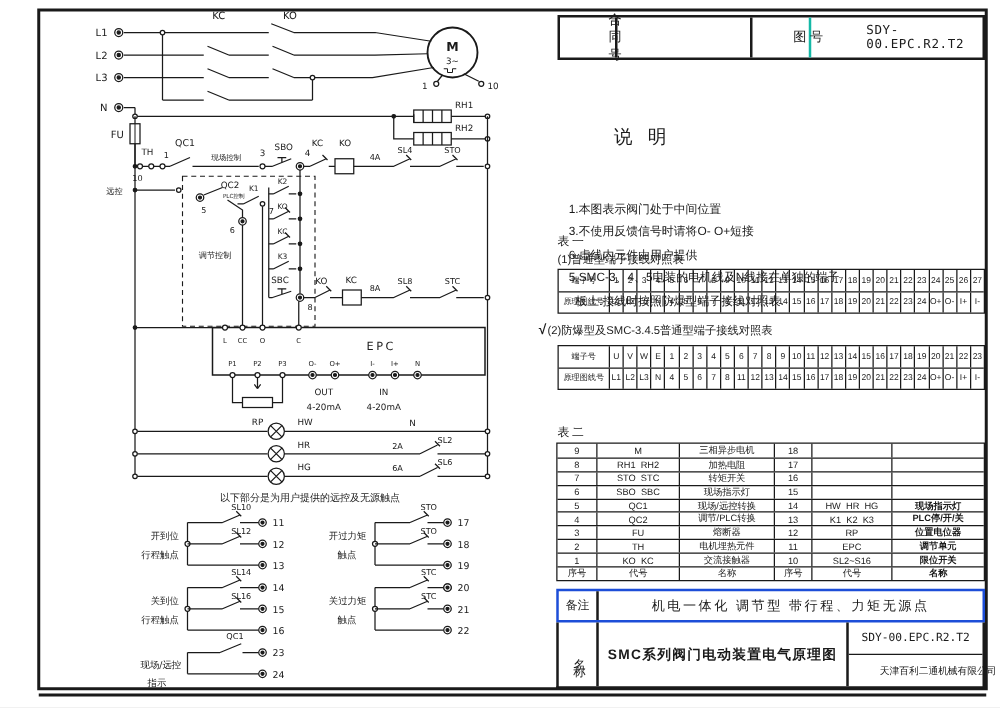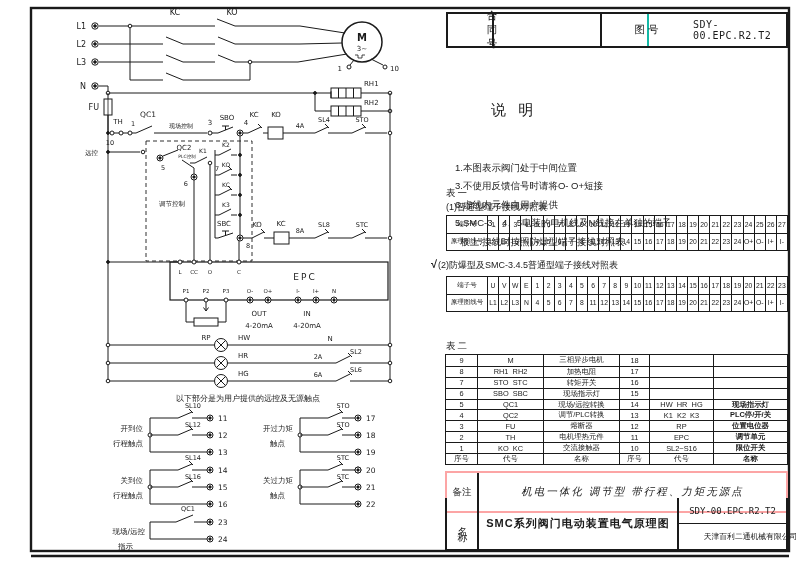--- a/index.html
+++ b/index.html
@@ -38,23 +38,23 @@
   .ct-row+.ct-row{border-top:1px solid #1a1a1a;}
   .ct-row>span{display:flex;align-items:center;justify-content:center;border-right:1px solid #1a1a1a;
                box-sizing:border-box;font-size:7.4px;white-space:pre;overflow:hidden;}
   .ct-row>span:nth-child(1){width:32px;}
   .ct-row>span:nth-child(2){width:66px;}
   .ct-row>span:nth-child(3){width:76px;}
   .ct-row>span:nth-child(4){width:30px;}
   .ct-row>span:nth-child(5){width:64px;}
   .ct-row>span:nth-child(6){flex:1;border-right:none;font-weight:bold;}
   
-  .rk{display:flex;border:2px solid #fca5a5;height:42px;}
+  .rk{display:flex;border:2px solid #1d4ed8;height:27px;}
   .rk-lab{width:30px;border-right:2px solid #1a1a1a;display:flex;align-items:center;justify-content:center;font-size:9.5px;}
-  .rk-val{flex:1;display:flex;align-items:center;justify-content:center;font-size:10.5px;letter-spacing:2px;white-space:pre;font-style:italic;}
+  .rk-val{flex:1;display:flex;align-items:center;justify-content:center;font-size:10.5px;letter-spacing:2px;white-space:pre;}
   .nb{display:flex;border:2px solid #1a1a1a;border-top:none;height:53px;}
   .nb-lab{width:30px;border-right:2px solid #1a1a1a;display:flex;align-items:center;justify-content:center;
           font-size:10px;writing-mode:vertical-rl;letter-spacing:6px;}
   .nb-main{flex:1;border-right:2px solid #1a1a1a;display:flex;align-items:center;justify-content:center;
            font-size:11px;letter-spacing:1px;font-weight:bold;white-space:pre;}
   .nb-right{width:107px;display:flex;flex-direction:column;}
   .nb-dno{flex:1;display:flex;align-items:center;justify-content:center;border-bottom:1px solid #1a1a1a;
           font-family:"DejaVu Sans Mono",monospace;font-size:9px;}
   .nb-co{flex:1;display:flex;align-items:center;justify-content:center;font-size:7.8px;white-space:nowrap;margin-left:36px;}
 </style>

